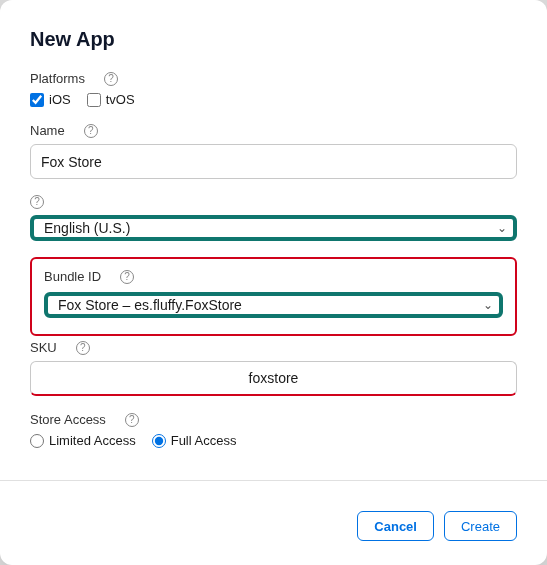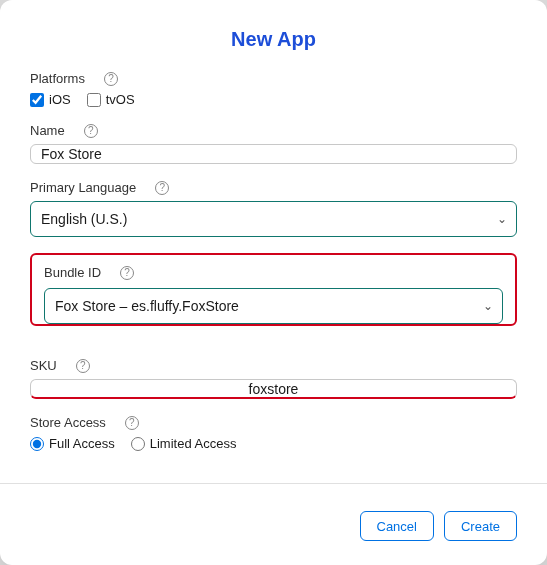--- a/index.html
+++ b/index.html
@@ -24,23 +24,22 @@
       border-radius: 12px;
       box-shadow: 0 8px 32px rgba(0,0,0,0.18);
       padding: 28px 30px 24px 30px;
       display: flex;
       flex-direction: column;
     }
 
     .modal-title {
       font-size: 20px;
       font-weight: 600;
-      color: #1d4ed8;
+      color: #0f172a;
       margin-bottom: 20px;
-      text-align: center;
     }
 
     .field-label {
       font-size: 13px;
       font-weight: 500;
       color: #333;
       margin-bottom: 6px;
       display: flex;
       align-items: center;
       gap: 19px;
@@ -60,39 +59,39 @@
       font-weight: 400;
       line-height: 1;
     }
 
     .field-group {
       margin-bottom: 16px;
     }
 
     .text-input {
       width: 100%;
-      height: 20px;
+      height: 35px;
       border: 1px solid #c8c8c8;
       border-radius: 6px;
       padding: 0 10px;
       font-size: 14px;
       color: #1a1a1a;
       background: #fff;
       outline: none;
     }
 
     .select-wrapper {
       position: relative;
       width: 100%;
     }
 
     .select-input {
       width: 100%;
-      height: 36px;
-      border: 1px solid #0f766e;
+      height: 26px;
+      border: 4px solid #0f766e;
       border-radius: 6px;
       padding: 0 30px 0 10px;
       font-size: 14px;
       color: #1a1a1a;
       background: #fff;
       outline: none;
       appearance: none;
       -webkit-appearance: none;
       cursor: pointer;
     }
@@ -101,24 +100,24 @@
       position: absolute;
       right: 10px;
       top: 50%;
       transform: translateY(-50%);
       pointer-events: none;
       color: #555;
       font-size: 12px;
     }
 
     .bundle-id-group {
-      margin-bottom: 32px;
+      margin-bottom: 4px;
       border: 2px solid #d0021b;
       border-radius: 6px;
-      padding: 10px 12px 0 12px;
+      padding: 10px 12px 16px 12px;
     }
 
     .bundle-id-group .field-label {
       margin-bottom: 8px;
     }
 
     .sku-input {
       border-bottom: 2px solid #d0021b;
       border-top: 1px solid #c8c8c8;
       border-left: 1px solid #c8c8c8;
@@ -181,21 +180,21 @@
     }
 
     .btn-cancel {
       height: 30px;
       padding: 0 16px;
       border: 1px solid #0071e3;
       border-radius: 6px;
       background: #fff;
       color: #0071e3;
       font-size: 13px;
-      font-weight: 400;
+      font-weight: 700;
       cursor: pointer;
     }
 
     .btn-create {
       height: 30px;
       padding: 0 16px;
       border: 1px solid #0071e3;
       border-radius: 6px;
       background: #fff;
       color: #0071e3;
@@ -236,21 +235,20 @@
   <div class="field-group">
     <div class="field-label">
       <span>Name</span>
       <span class="help-icon">?</span>
     </div>
     <input type="text" class="text-input" value="Fox Store" style="">
   </div>
 
   <div class="field-group">
     <div class="field-label">
-      <span>Primary Language</span>
       <span class="help-icon">?</span>
     </div>
     <div class="select-wrapper">
       <select class="select-input">
         <option>English (U.S.)</option>
         <option>Spanish</option>
         <option>French</option>
         <option>German</option>
       </select>
       <span class="select-arrow">⌄</span>
@@ -278,27 +276,27 @@
     <input type="text" class="text-input sku-input" value="foxstore" style="">
   </div>
 
   <div class="field-group">
     <div class="field-label">
       <span>Store Access</span>
       <span class="help-icon">?</span>
     </div>
     <div class="radio-row">
       <label class="radio-label">
+        <input type="radio" class="radio-input" name="user_access" value="limited" style="">
+        <span>Limited Access</span>
+      </label>
+      <label class="radio-label">
         <input type="radio" class="radio-input" name="user_access" value="full" checked="" style="">
         <span>Full Access</span>
       </label>
-      <label class="radio-label">
-        <input type="radio" class="radio-input" name="user_access" value="limited" style="">
-        <span>Limited Access</span>
-      </label>
     </div>
   </div>
 
   <hr class="divider">
 
   <div class="footer-buttons">
     <button class="btn-cancel">Cancel</button>
     <button class="btn-create">Create</button>
   </div>
 </div>

